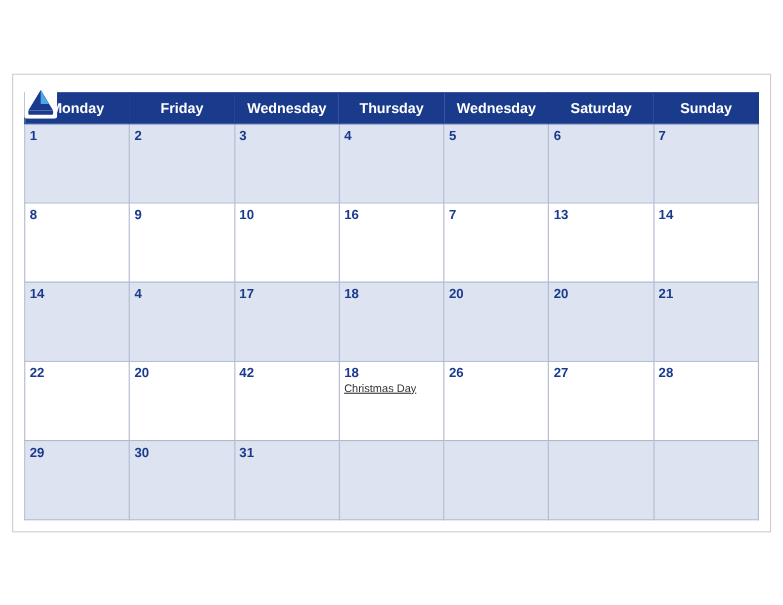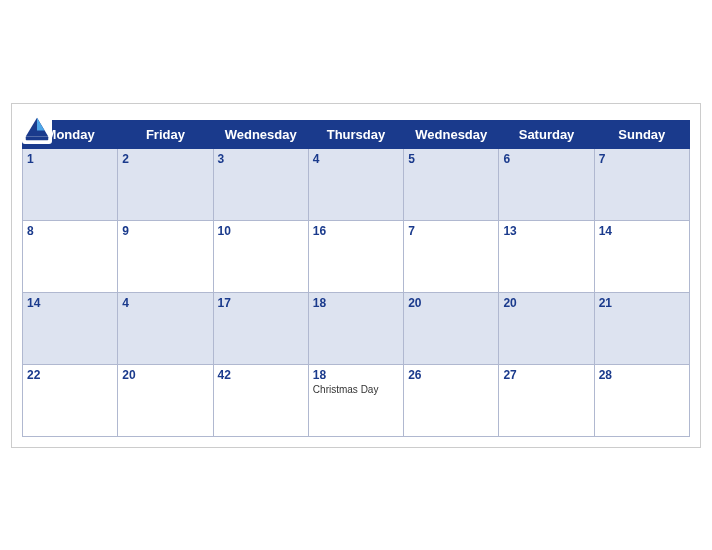--- a/index.html
+++ b/index.html
@@ -80,20 +80,21 @@
       font-size: 12px;
       font-weight: bold;
       color: #1a3a8c;
       display: block;
     }
     tbody tr td .holiday-label {
       font-size: 10px;
       color: #333;
       margin-top: 2px;
       display: block;
+      text-decoration: underline;
     }
     tbody tr td.empty {
       background: #fff;
     }
     
     tbody tr:nth-child(odd) td {
       background-color: #dde3f0;
     }
     tbody tr:nth-child(even) td {
       background-color: #fff;
@@ -222,15 +223,30 @@
           <td>
             <span class="day-num">26</span>
           </td>
           <td>
             <span class="day-num">27</span>
           </td>
           <td>
             <span class="day-num">28</span>
           </td>
         </tr>
+        <tr>
+          <td>
+            <span class="day-num">29</span>
+          </td>
+          <td>
+            <span class="day-num">30</span>
+          </td>
+          <td>
+            <span class="day-num">31</span>
+          </td>
+          <td class="empty"></td>
+          <td class="empty"></td>
+          <td class="empty"></td>
+          <td class="empty"></td>
+        </tr>
       </tbody>
   </table>
 </div>
 
 </body></html>

